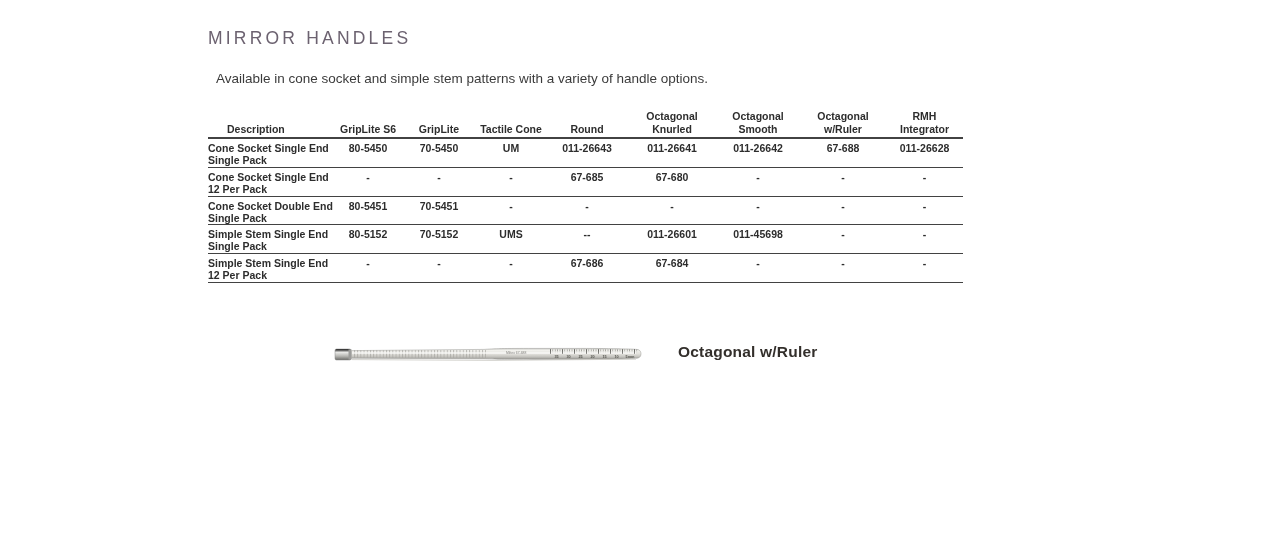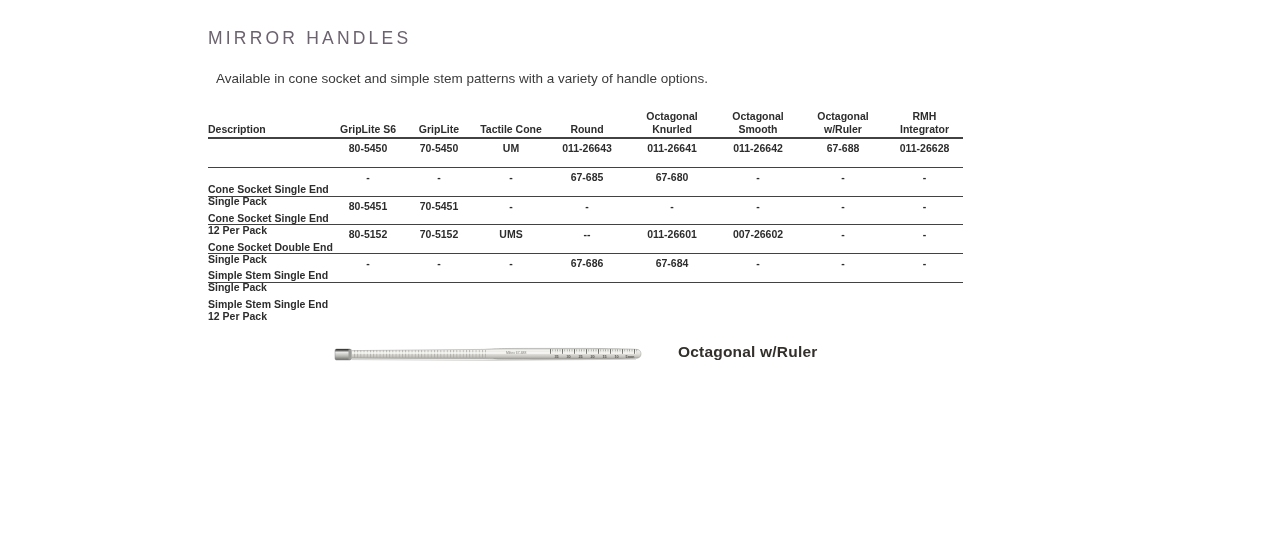--- a/index.html
+++ b/index.html
@@ -27,27 +27,27 @@
   }
   .grid-cols{
     display:grid;
     grid-template-columns:126px 68px 74px 70px 82px 88px 84px 86px 77px;
   }
   .thead{
     align-items:end;height:32px;
     border-bottom:2px solid var(--table_line);
   }
   .th{display:flex;flex-direction:column;align-items:center;line-height:12.5px;padding-bottom:2px;text-align:center;}
-  .th.c0{align-items:flex-start;text-align:right;}
+  .th.c0{align-items:flex-start;text-align:right;margin-left:19px;}
   .trow{
     height:28.8px;border-bottom:1.5px solid var(--table_line);
     padding-top:3px;align-items:start;
   }
   .td{text-align:center;line-height:12px;}
-  .td.desc{display:flex;flex-direction:column;align-items:flex-start;text-align:left;margin-top:41px;}
+  .td.desc{display:flex;flex-direction:column;align-items:flex-start;text-align:left;}
   .figure-wrap{position:absolute;left:334px;top:341px;width:500px;height:26px;}
   .instrument-svg{position:absolute;left:0;top:0;}
   .fig-caption{
     position:absolute;left:344px;top:2px;white-space:nowrap;
     font-size:15.5px;font-weight:bold;color:var(--caption);letter-spacing:0.2px;
   }
 </style>
 </head>
 <body>
 
@@ -142,21 +142,21 @@
   <div class="trow grid-cols">
     <div class="td desc">
         <span>Simple Stem Single End</span>
         <span>Single Pack</span>
       </div>
     <div class="td">80-5152</div>
     <div class="td">70-5152</div>
     <div class="td">UMS</div>
     <div class="td">--</div>
     <div class="td">011-26601</div>
-    <div class="td">007-26602</div>
+    <div class="td">011-45698</div>
     <div class="td">-</div>
     <div class="td">-</div>
   </div>
 
   <div class="trow grid-cols">
     <div class="td desc">
         <span>Simple Stem Single End</span>
         <span>12 Per Pack</span>
       </div>
     <div class="td">-</div>

